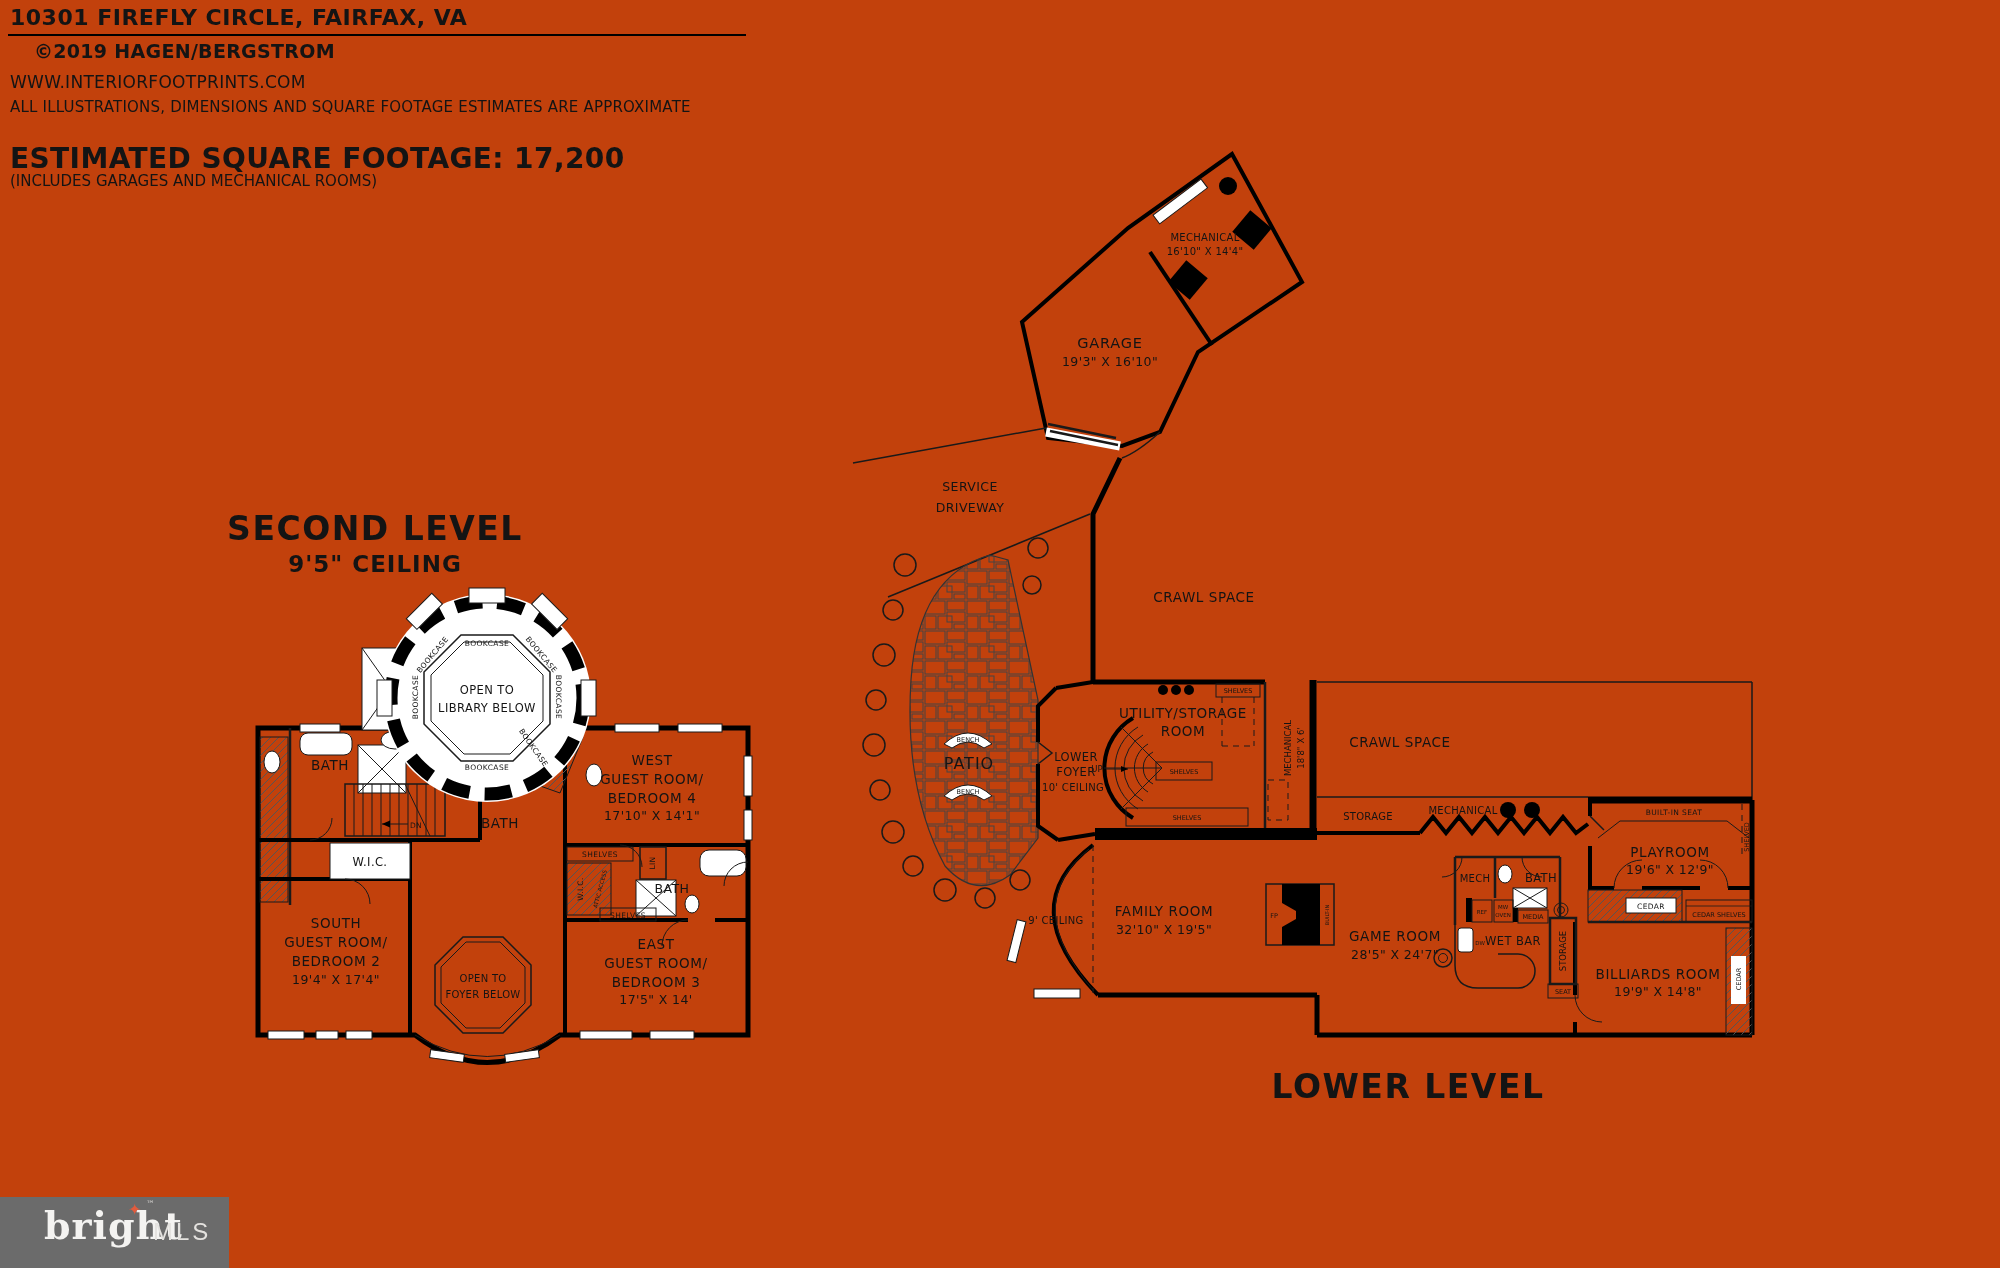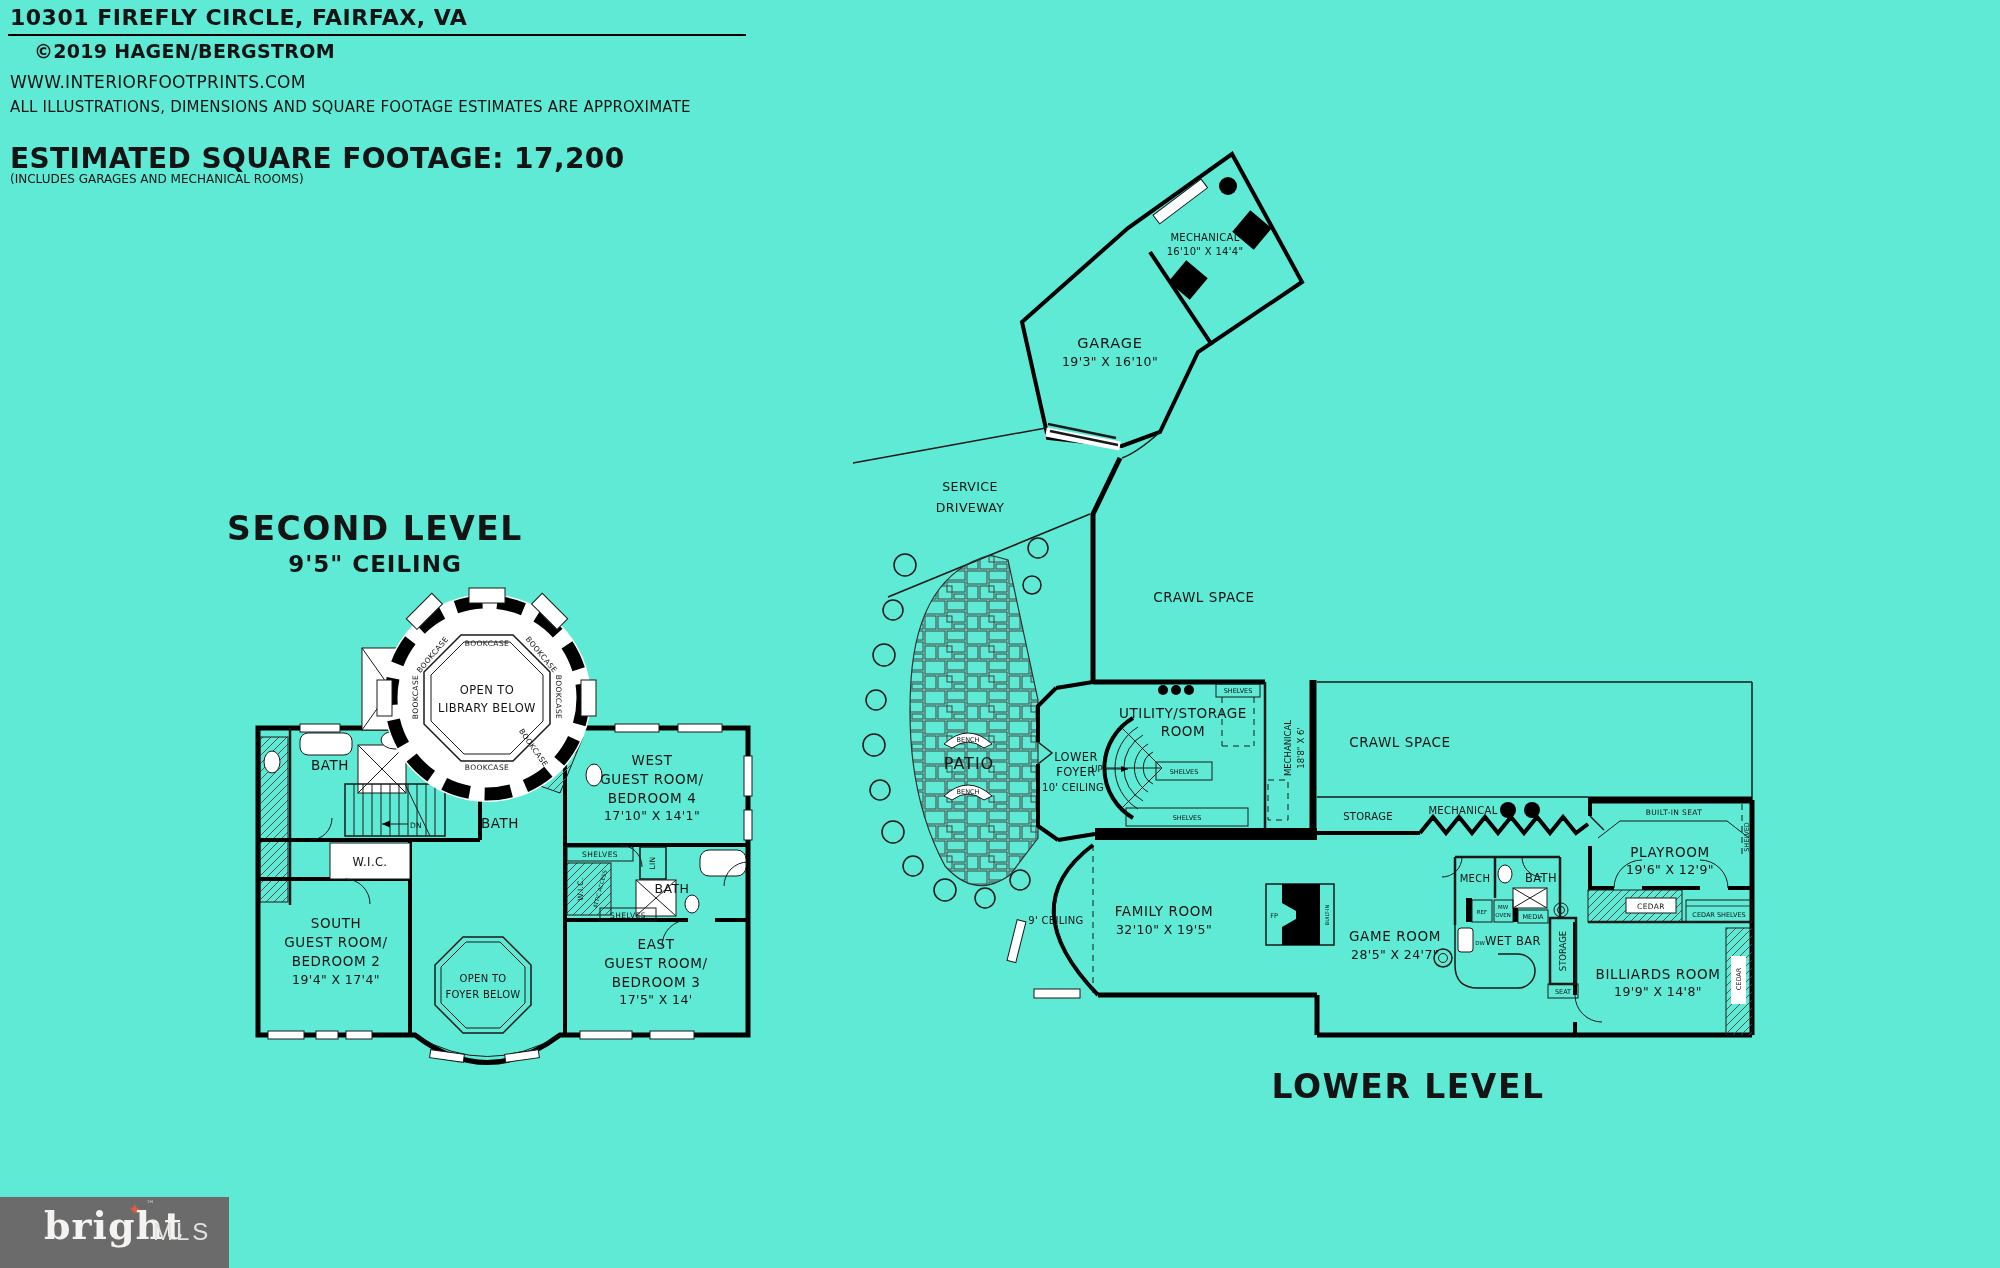--- a/index.html
+++ b/index.html
@@ -1,26 +1,26 @@
 <!DOCTYPE html>
 <html><head>
 <meta charset="utf-8">
 <style>
   html,body{margin:0;padding:0;background:#fff;}
-  .page{position:relative;width:2000px;height:1268px;background:#5eead4;overflow:hidden;
+  .page{position:relative;width:2000px;height:1268px;background:#c2410c;overflow:hidden;
         font-family:"DejaVu Sans",sans-serif;color:#141414;}
   .hdr{position:absolute;left:10px;white-space:nowrap;}
   .hdr-address{top:5px;font-size:22px;font-weight:bold;letter-spacing:.5px;}
   .hdr-rule{position:absolute;left:8px;top:34px;width:738px;height:2px;background:#000;}
   .hdr-copy{top:40px;font-size:19px;font-weight:bold;letter-spacing:.3px;margin-left:24px;}
   .hdr-web{top:72px;font-size:17px;letter-spacing:.3px;}
   .hdr-disc1{top:83px;font-size:15px;letter-spacing:.2px;margin-top:15px;}
   .hdr-disc2{top:107px;font-size:15px;letter-spacing:.2px;}
   .hdr-sqft{top:142px;font-size:28px;font-weight:bold;letter-spacing:.4px;}
-  .hdr-note{top:172px;font-size:12px;}
+  .hdr-note{top:172px;font-size:15px;}
   svg{position:absolute;left:0;top:0;}
   .lbl{font-family:"DejaVu Sans",sans-serif;fill:#141414;text-anchor:middle;}
   .s5{font-size:5.5px;}.s6{font-size:6.5px;}.s7{font-size:7.5px;letter-spacing:.4px;}
   .s8{font-size:8.5px;}.s10{font-size:10px;letter-spacing:.3px;}
   .s11{font-size:11.5px;letter-spacing:.4px;}.s12{font-size:12.5px;letter-spacing:.4px;}
   .s13{font-size:13.5px;letter-spacing:.6px;}.s14{font-size:14.5px;letter-spacing:.8px;}
   .s15{font-size:16px;letter-spacing:1px;}
   .ttl{font-size:33px;letter-spacing:1.5px;font-weight:bold;}
   .sub{font-size:23px;letter-spacing:1px;font-weight:bold;}
   .w1{stroke:#1a1a1a;stroke-width:1;fill:none;}

